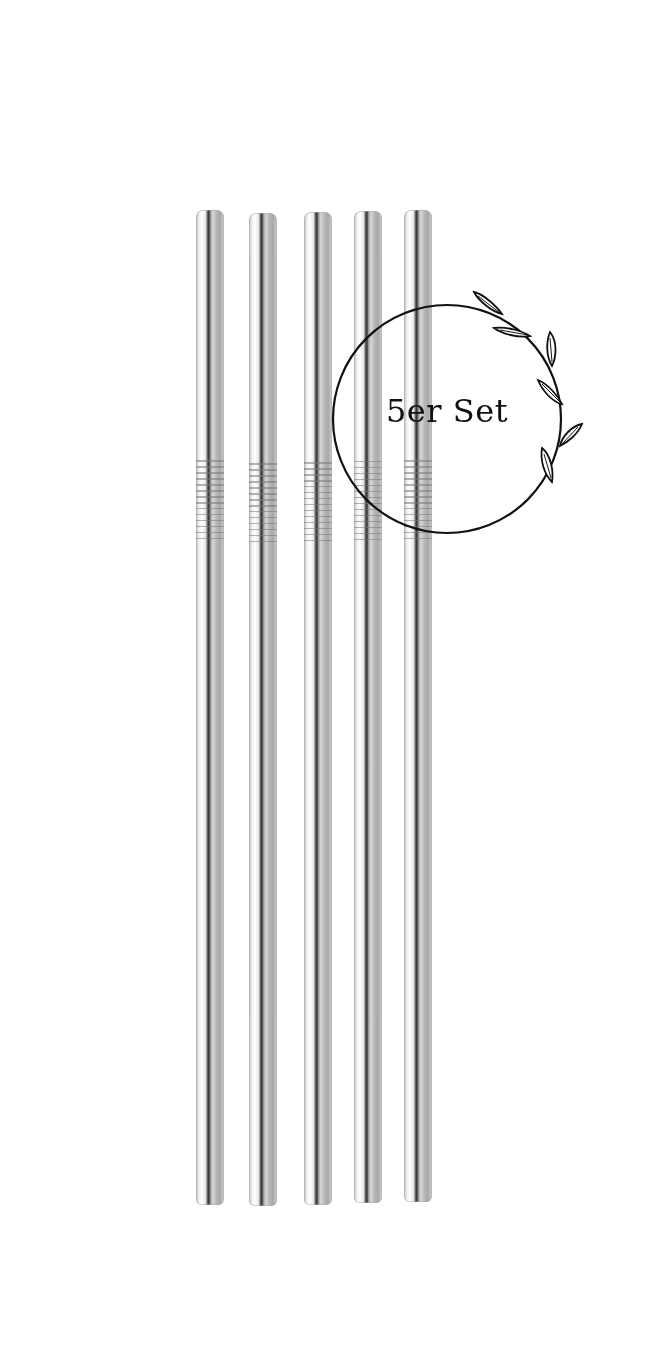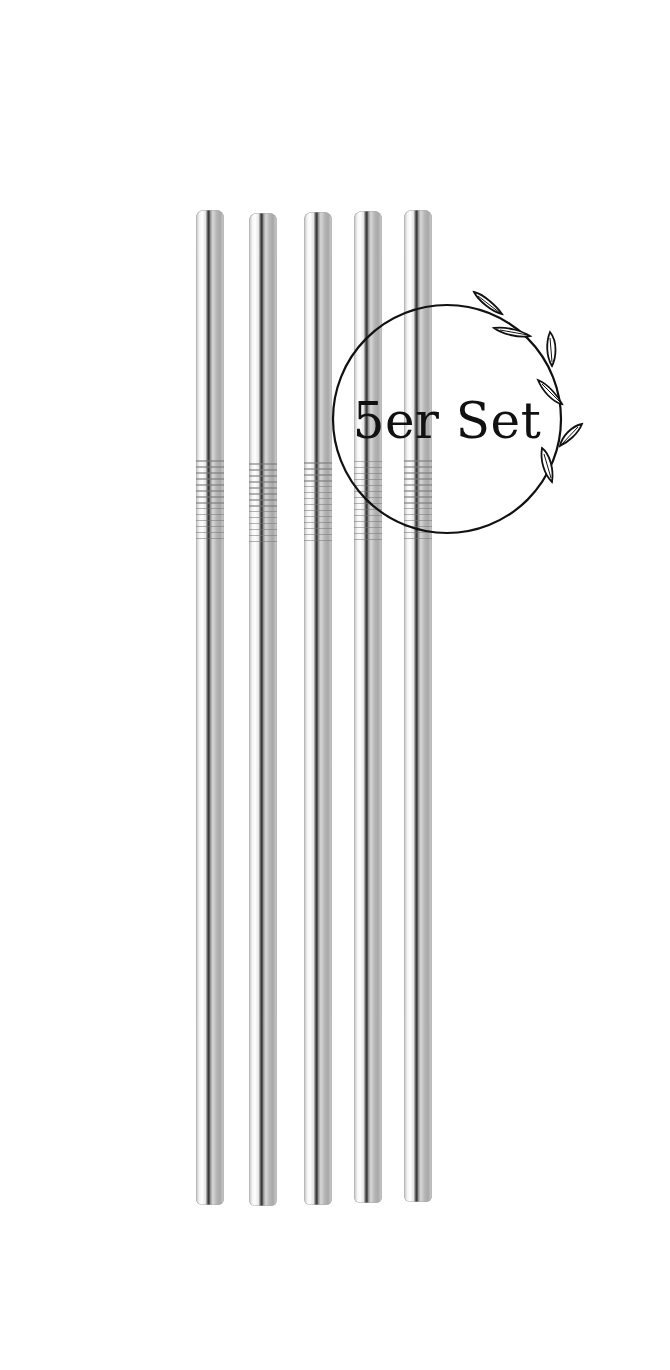--- a/index.html
+++ b/index.html
@@ -15,21 +15,21 @@
   .ribs {
     position:absolute; left:0; right:0; top:250px; height:80px;
     background: repeating-linear-gradient(180deg,
       rgba(120,120,120,0.55) 0px, rgba(120,120,120,0.55) 1.5px,
       rgba(255,255,255,0) 1.5px, rgba(255,255,255,0) 6px);
   }
   .badge { position:absolute; left:332px; top:304px; width:230px; height:230px; }
   .badge-svg { position:absolute; left:0; top:-20px; width:260px; height:270px; overflow:visible; }
   .badge-text {
     position:absolute; left:0; width:230px; top:88px; text-align:center;
-    font-family:"DejaVu Serif", serif; font-size:50px; color:#111; letter-spacing:0.5px;
+    font-family:"DejaVu Serif", serif; font-size:32px; color:#111; letter-spacing:0.5px;
   }
 </style>
 </head>
 <body>
 
 <div>
   <div class="straw" style="left:196px;top:210px;height:995px;">
       <div class="ribs"></div>
     </div>
   <div class="straw" style="left:249px;top:213px;height:993px;">

